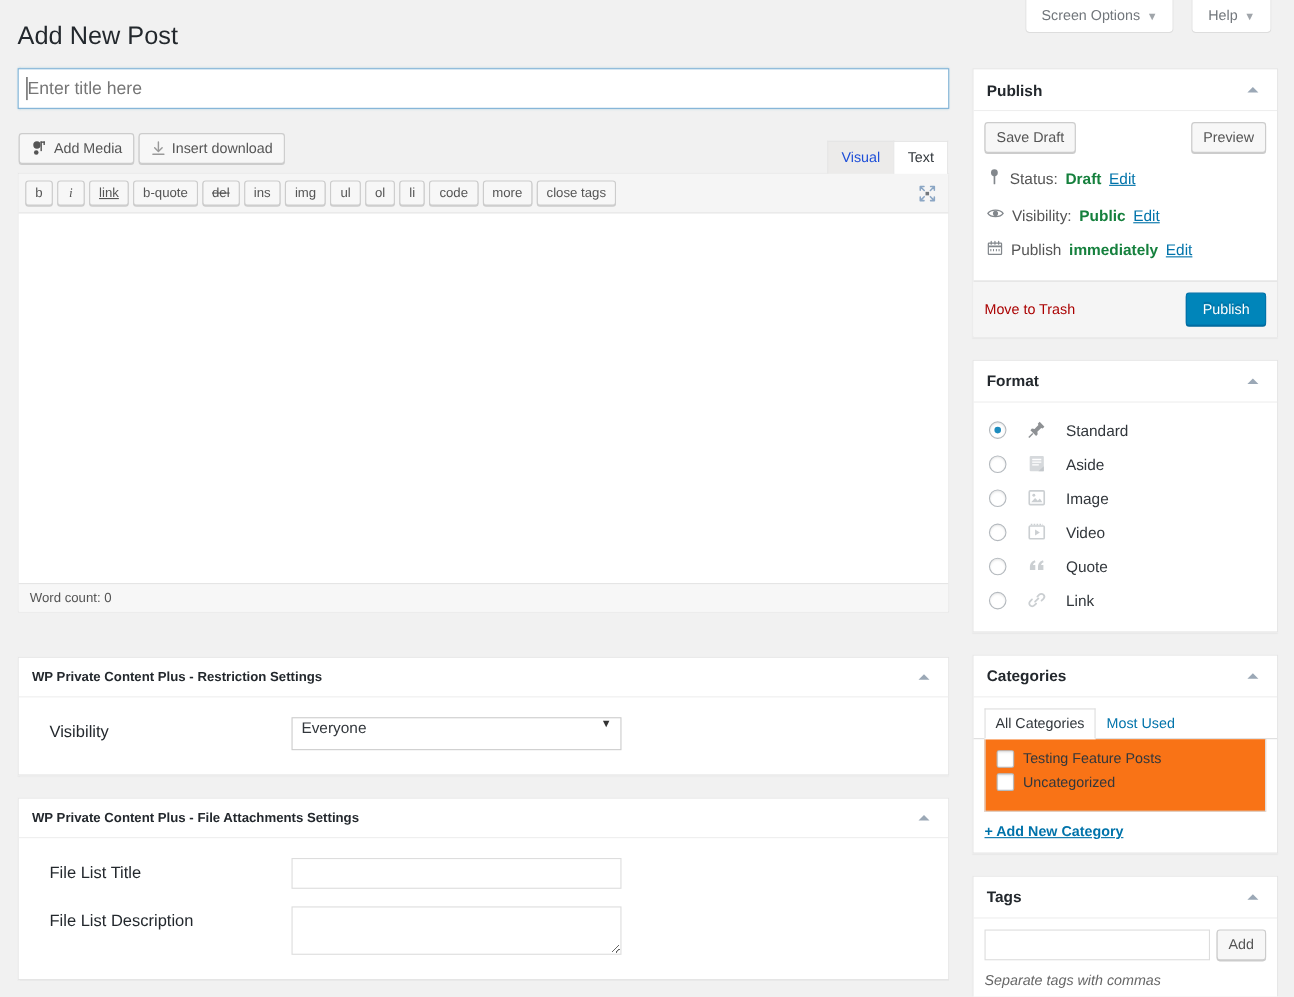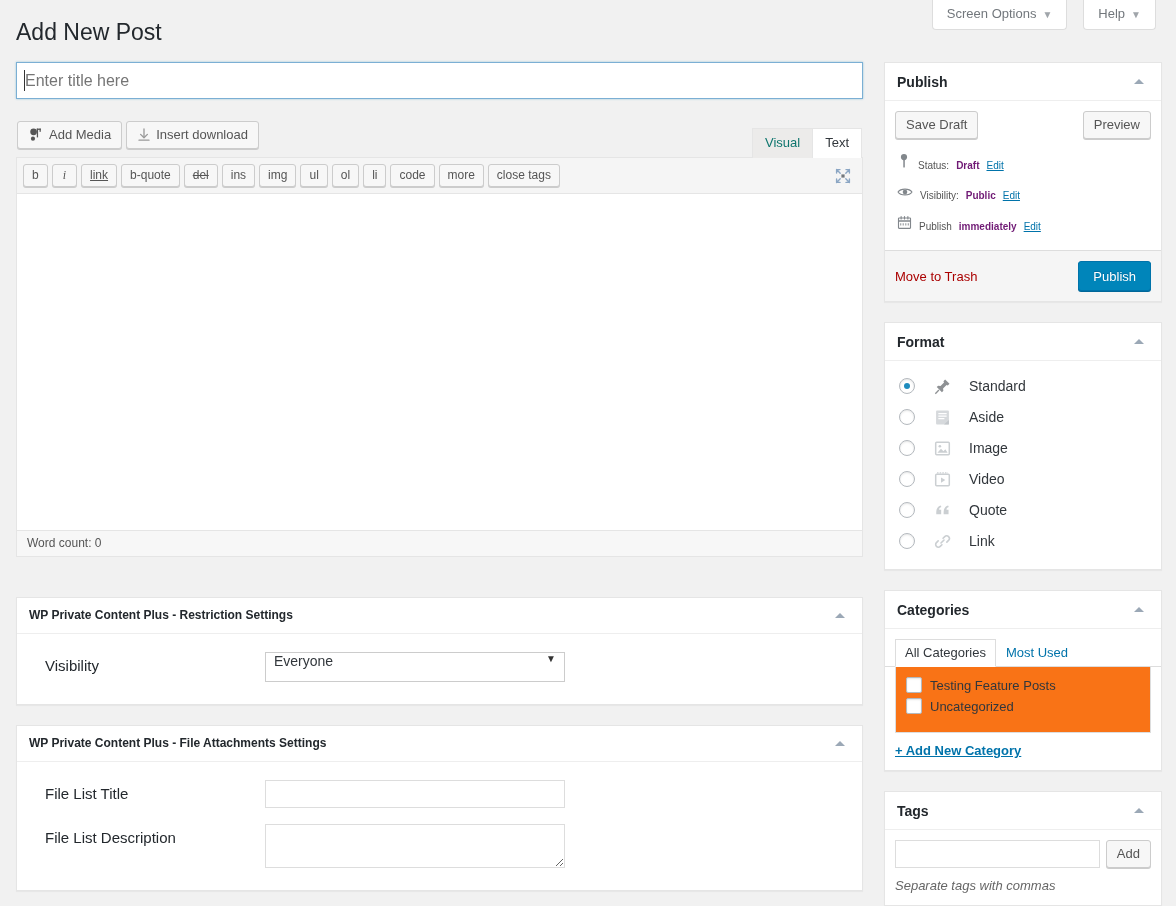--- a/index.html
+++ b/index.html
@@ -114,21 +114,21 @@
   }
   .editor-tabs {
     position: absolute;
     right: 0; top: -30px;
     display: flex;
   }
   .editor-tab {
     background: #ecebea;
     border: 1px solid #e5e5e5;
     border-bottom: none;
-    color: #0f766e;
+    color: #1d4ed8;
     padding: 4px 12px 5px;
     font-size: 13px;
     line-height: 20px;
     cursor: pointer;
     margin-left: -1px;
   }
   .editor-tab.active {
     background: #fff;
     border-bottom: 1px solid #fff;
     color: #32373c;
@@ -294,28 +294,28 @@
   
   .submitbox-top { padding: 10px 10px 10px; }
   .pub-row-buttons {
     display: flex;
     justify-content: space-between;
     align-items: center;
     margin-bottom: 8px;
   }
   .misc-pub-row {
     display: flex;
-    align-items: flex-end;
+    align-items: flex-start;
     gap: 7px;
     padding: 6px 0 6px 2px;
-    font-size: 10px;
+    font-size: 14px;
     color: #555;
     line-height: 1.4;
   }
-  .misc-pub-row b { color: #701a75; font-weight: 700; }
+  .misc-pub-row b { color: #15803d; font-weight: 700; }
   .edit-link {
     color: #0073aa;
     text-decoration: underline;
     cursor: pointer;
   }
   .major-publishing-actions {
     border-top: 1px solid #ddd;
     background: #f5f5f5;
     padding: 10px;
     display: flex;

